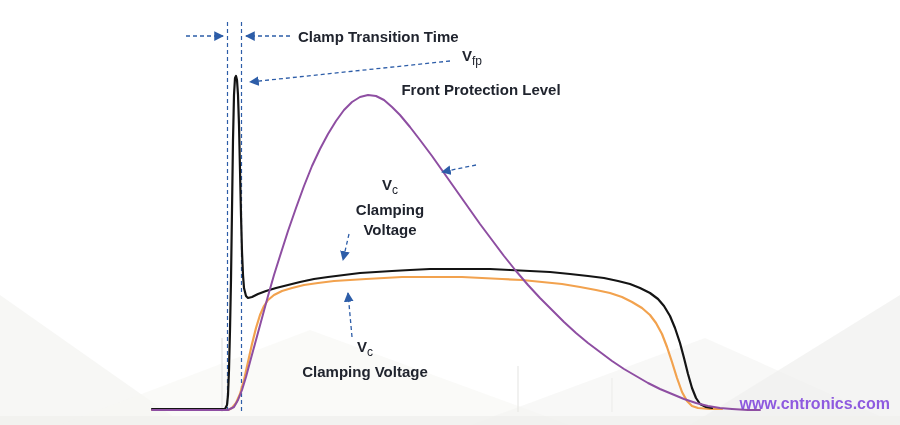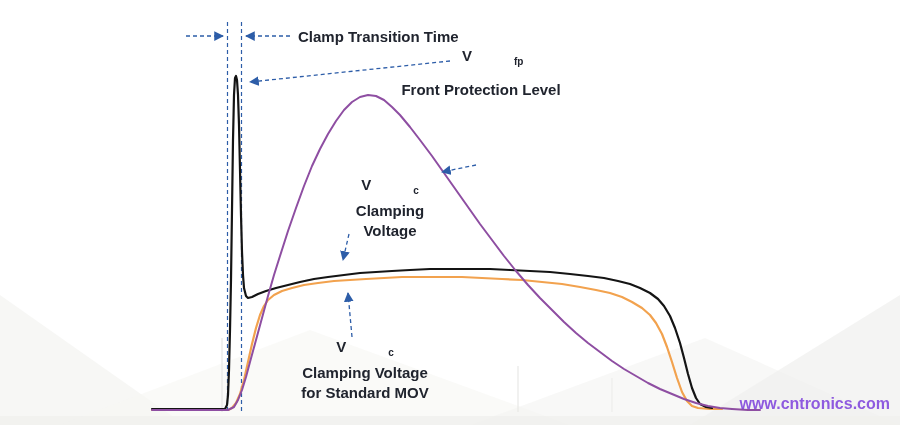--- a/index.html
+++ b/index.html
@@ -11,21 +11,21 @@
   }
   .stage svg{position:absolute;left:0;top:0;}
   .lbl{
     position:absolute;
     font-size:15px;
     font-weight:600;
     color:#20242e;
     white-space:nowrap;
     line-height:20px;
   }
-  .lbl sub{font-size:10px;font-weight:700;margin-left:42px;}
+  .lbl sub{font-size:12px;font-weight:400;}
   .center{text-align:center;white-space:normal;}
   .watermark{
     position:absolute;
     left:712px;top:395px;width:178px;
     font-size:16px;font-weight:700;
     text-align:right;
     opacity:.75;
   }
 </style>
 </head>
@@ -81,18 +81,17 @@
 
 
   <div class="lbl center" style="left:328px;top:175px;width:124px;">
     <div><span>V</span><sub>c</sub></div>
     <div>Clamping Voltage</div>
   </div>
 
   <div class="lbl center" style="left:292px;top:337px;width:146px;">
     <div><span>V</span><sub>c</sub></div>
     <div>Clamping Voltage</div>
-    <div>for Standard MOV</div>
   </div>
 
   <div class="watermark" id="watermark" style="color: #6d28d9; text-align: right;">www.cntronics.com</div>
 
 </div>
 
 </body></html>

